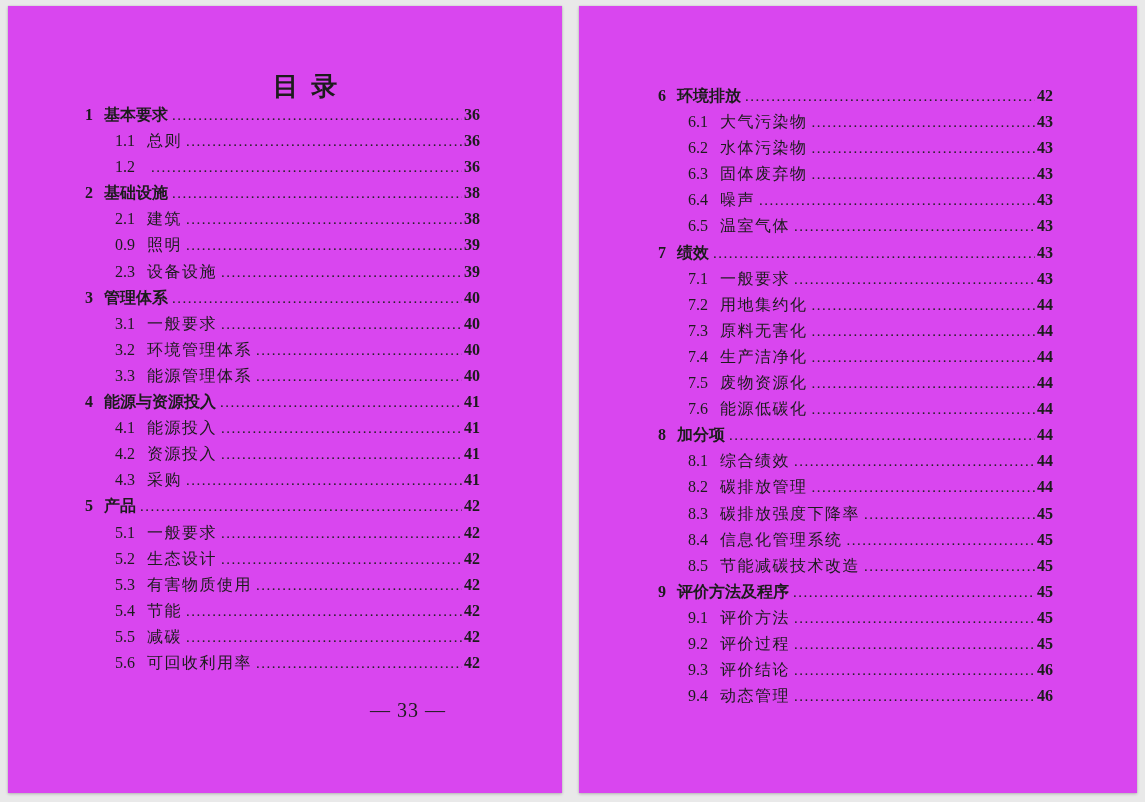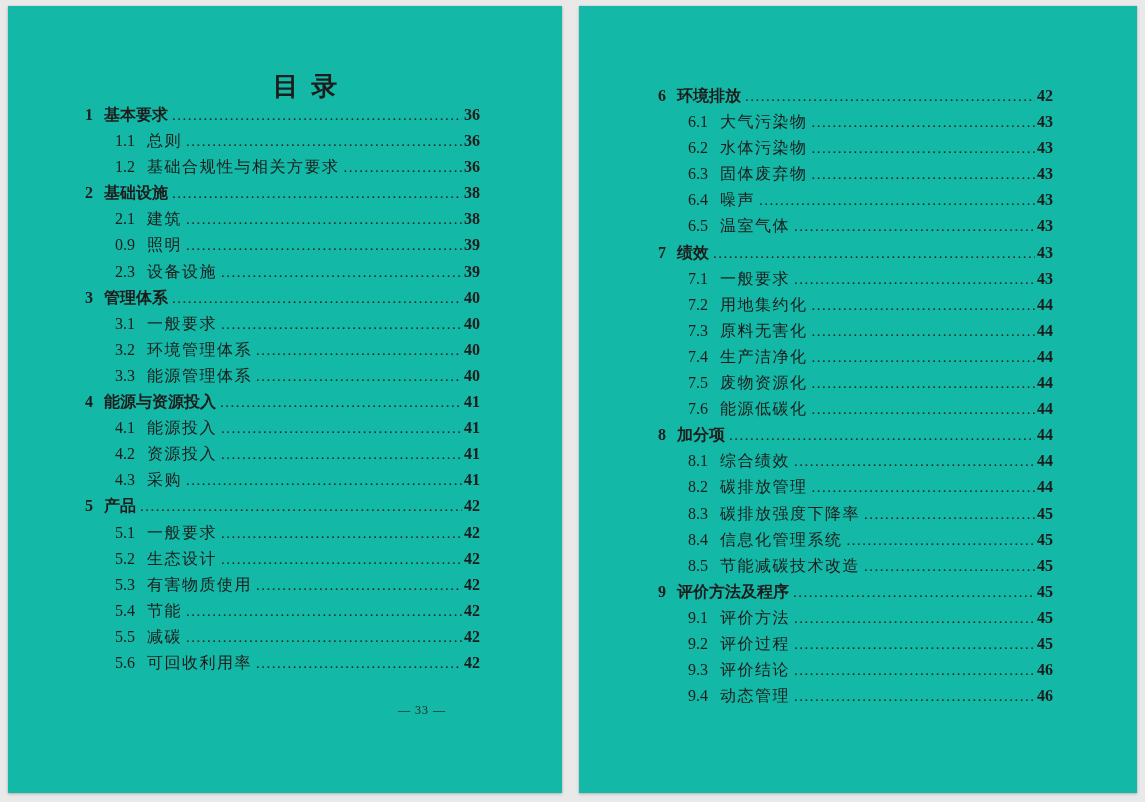--- a/index.html
+++ b/index.html
@@ -5,21 +5,21 @@
   html, body { margin: 0; padding: 0; }
   body {
     width: 1145px; height: 802px;
     background: #e9e9e9;
     font-family: "Liberation Serif", "DejaVu Serif", serif;
     color: #1c1c1c;
     overflow: hidden;
   }
   .spread { display: flex; gap: 17px; padding: 6px 8px 9px 8px; }
   .page {
-    background: #14b8a6;
+    background: #d946ef;
     height: 787px;
     box-shadow: 0 1px 3px rgba(0,0,0,0.22), 0 0 1px rgba(0,0,0,0.18);
   }
   .page.left  { width: 554px; }
   .page.right { width: 558px; }
   .content { box-sizing: border-box; height: 100%; display: flow-root; }
   .left  .content { padding: 0 82px 0 77px; }
   .right .content { padding: 0 84px 0 79px; }
 
   .doc-title {
@@ -49,21 +49,21 @@
     flex: 1 1 auto; overflow: hidden; white-space: nowrap;
     margin: 0 2px 0 4px;
     font-size: 15px; letter-spacing: 1.5px; font-weight: normal;
     color: #222;
   }
   .dots::after {
     content: "....................................................................................................................................................";
   }
   .pageno { font-weight: bold; }
 
-  .footer { font-size: 12px; line-height: 26px; letter-spacing: 1px; }
+  .footer { font-size: 20px; line-height: 26px; letter-spacing: 1px; }
   .left  .footer { margin-top: 21px; text-align: right; padding-right: 34px; }
   .right .footer { margin-top: 14px; text-align: left; position: relative; left: -25px; }
 </style>
 </head>
 <body>
 
 <div class="spread">
 
   <div class="page left">
     <div class="content">
@@ -79,21 +79,20 @@
 
           <div class="toc-row lv2">
             <span class="num">1.1</span>
             <span class="label">总则</span>
             <span class="dots"></span>
             <span class="pageno">36</span>
           </div>
 
           <div class="toc-row lv2">
             <span class="num">1.2</span>
-            <span class="label">基础合规性与相关方要求</span>
             <span class="dots"></span>
             <span class="pageno">36</span>
           </div>
 
 
           <div class="toc-row lv1">
             <span class="num">2</span>
             <span class="label">基础设施</span>
             <span class="dots"></span>
             <span class="pageno">38</span>

